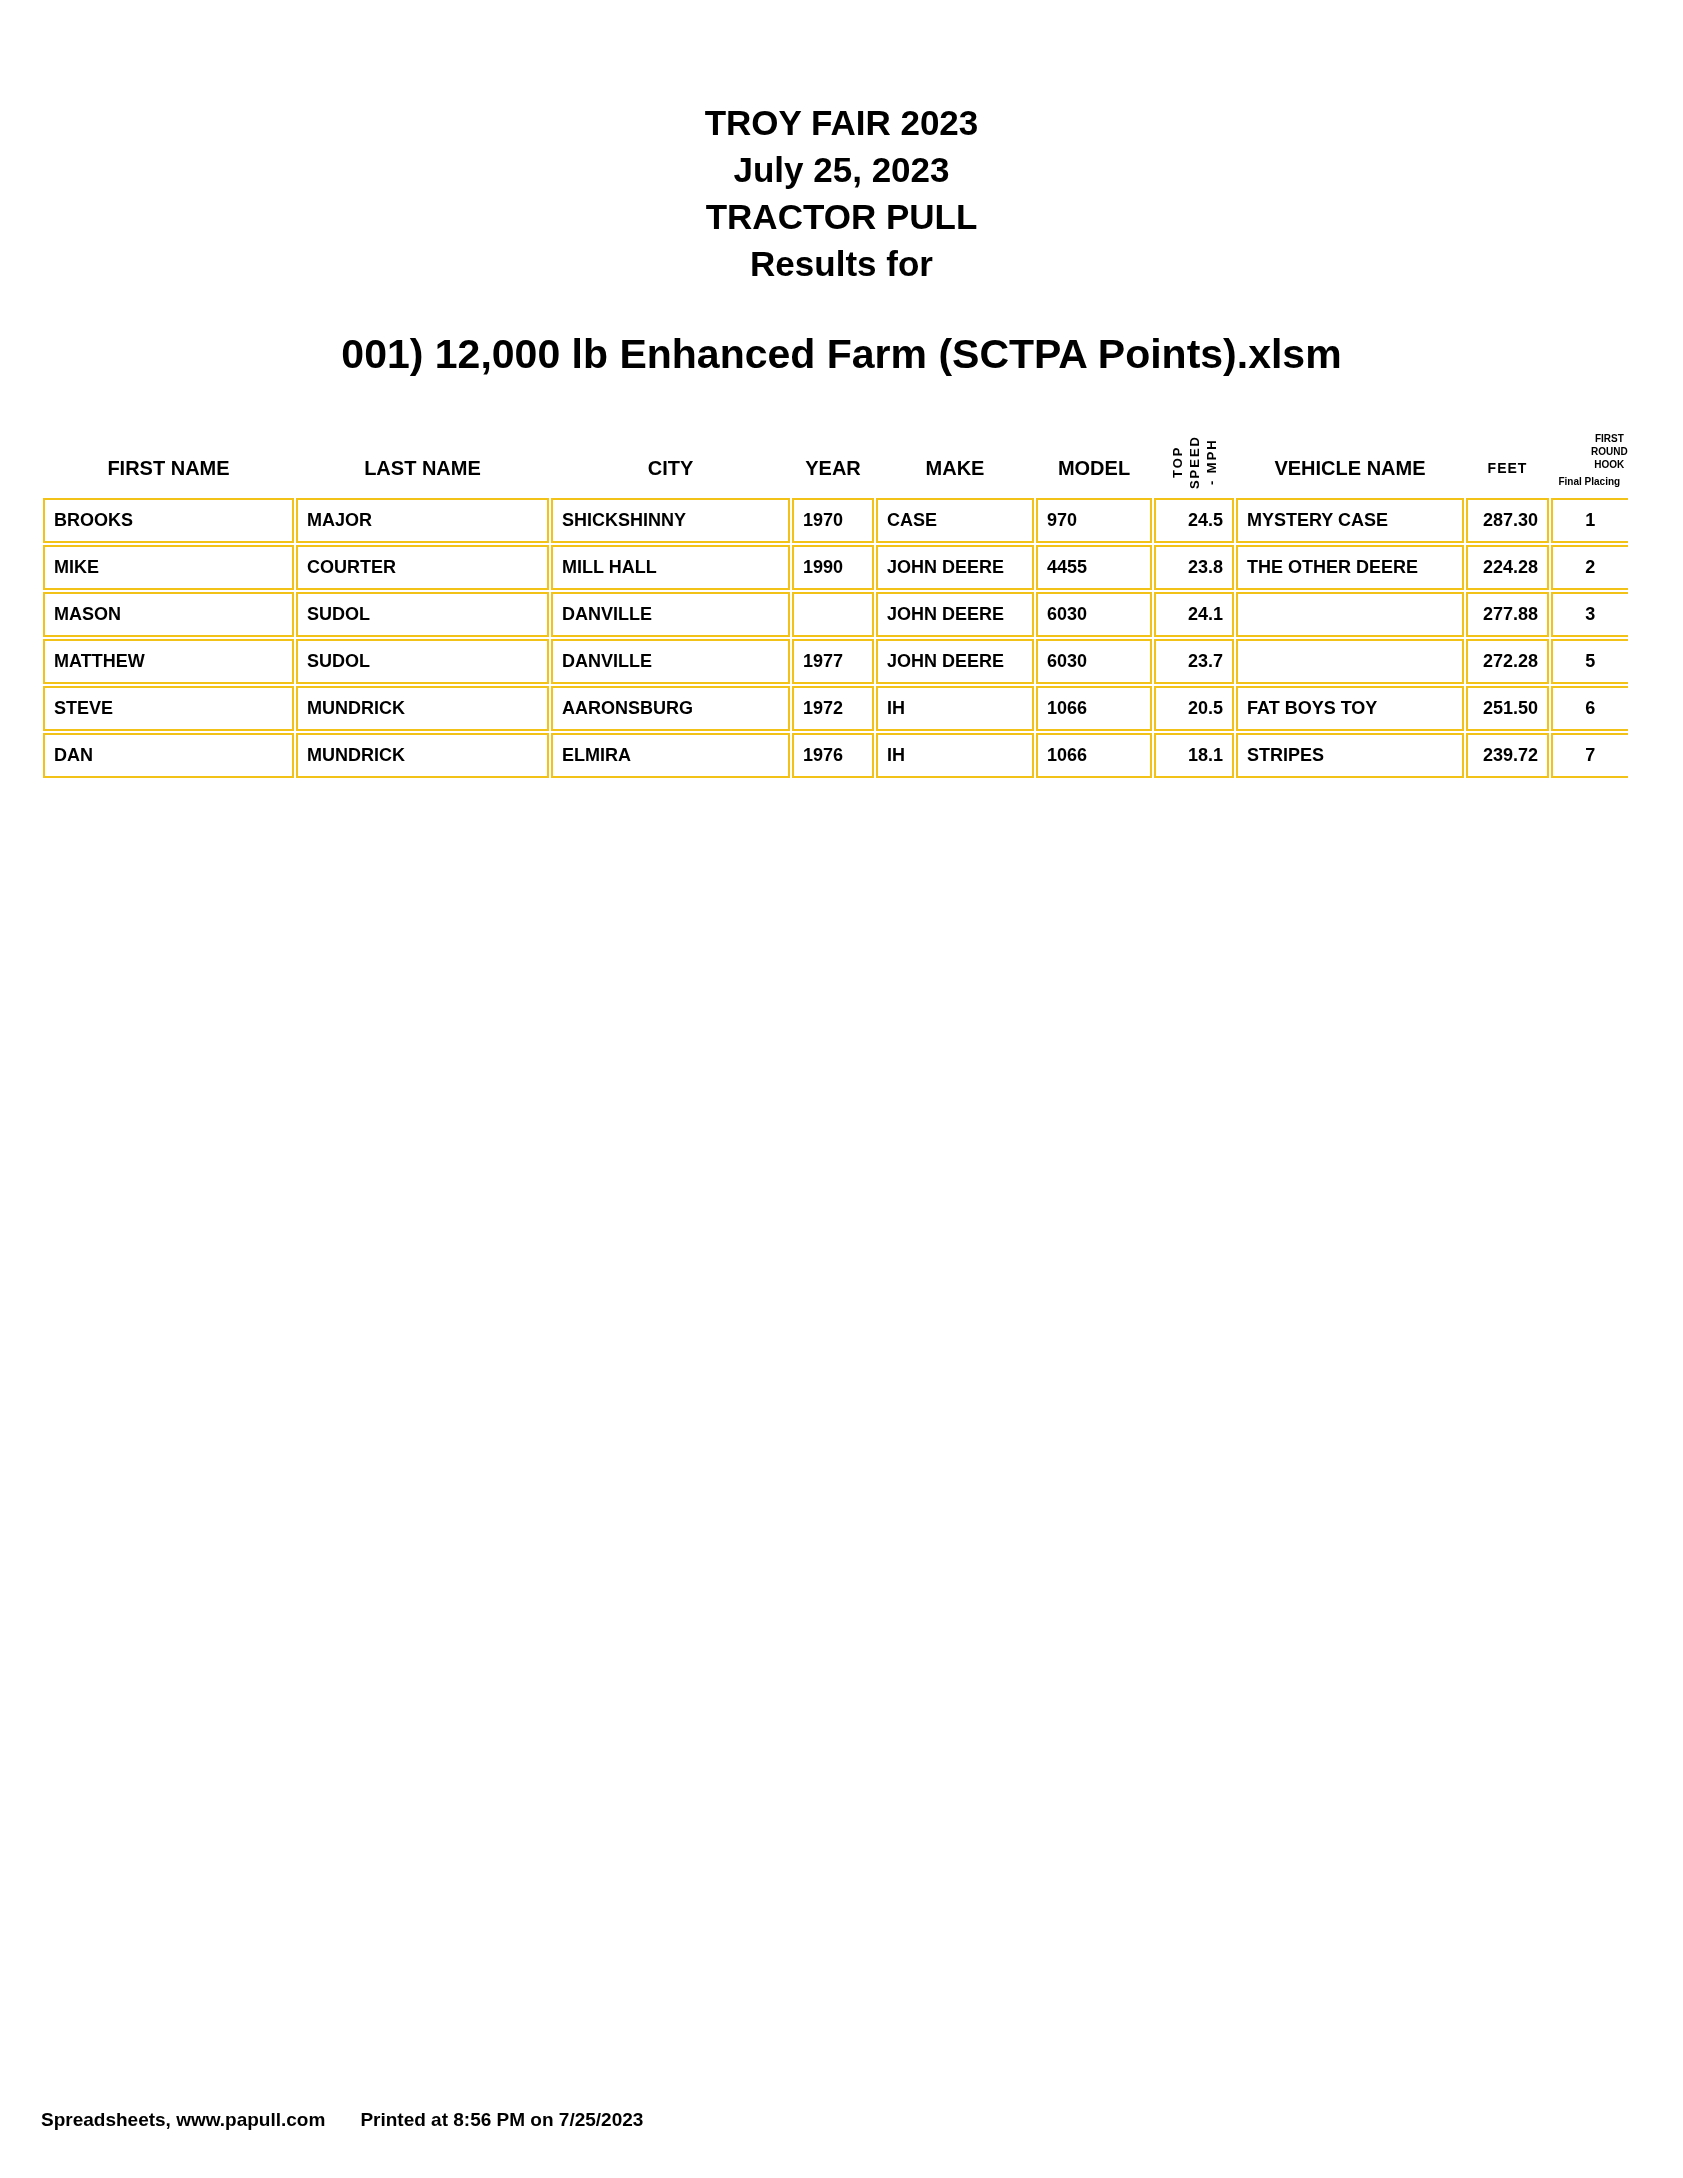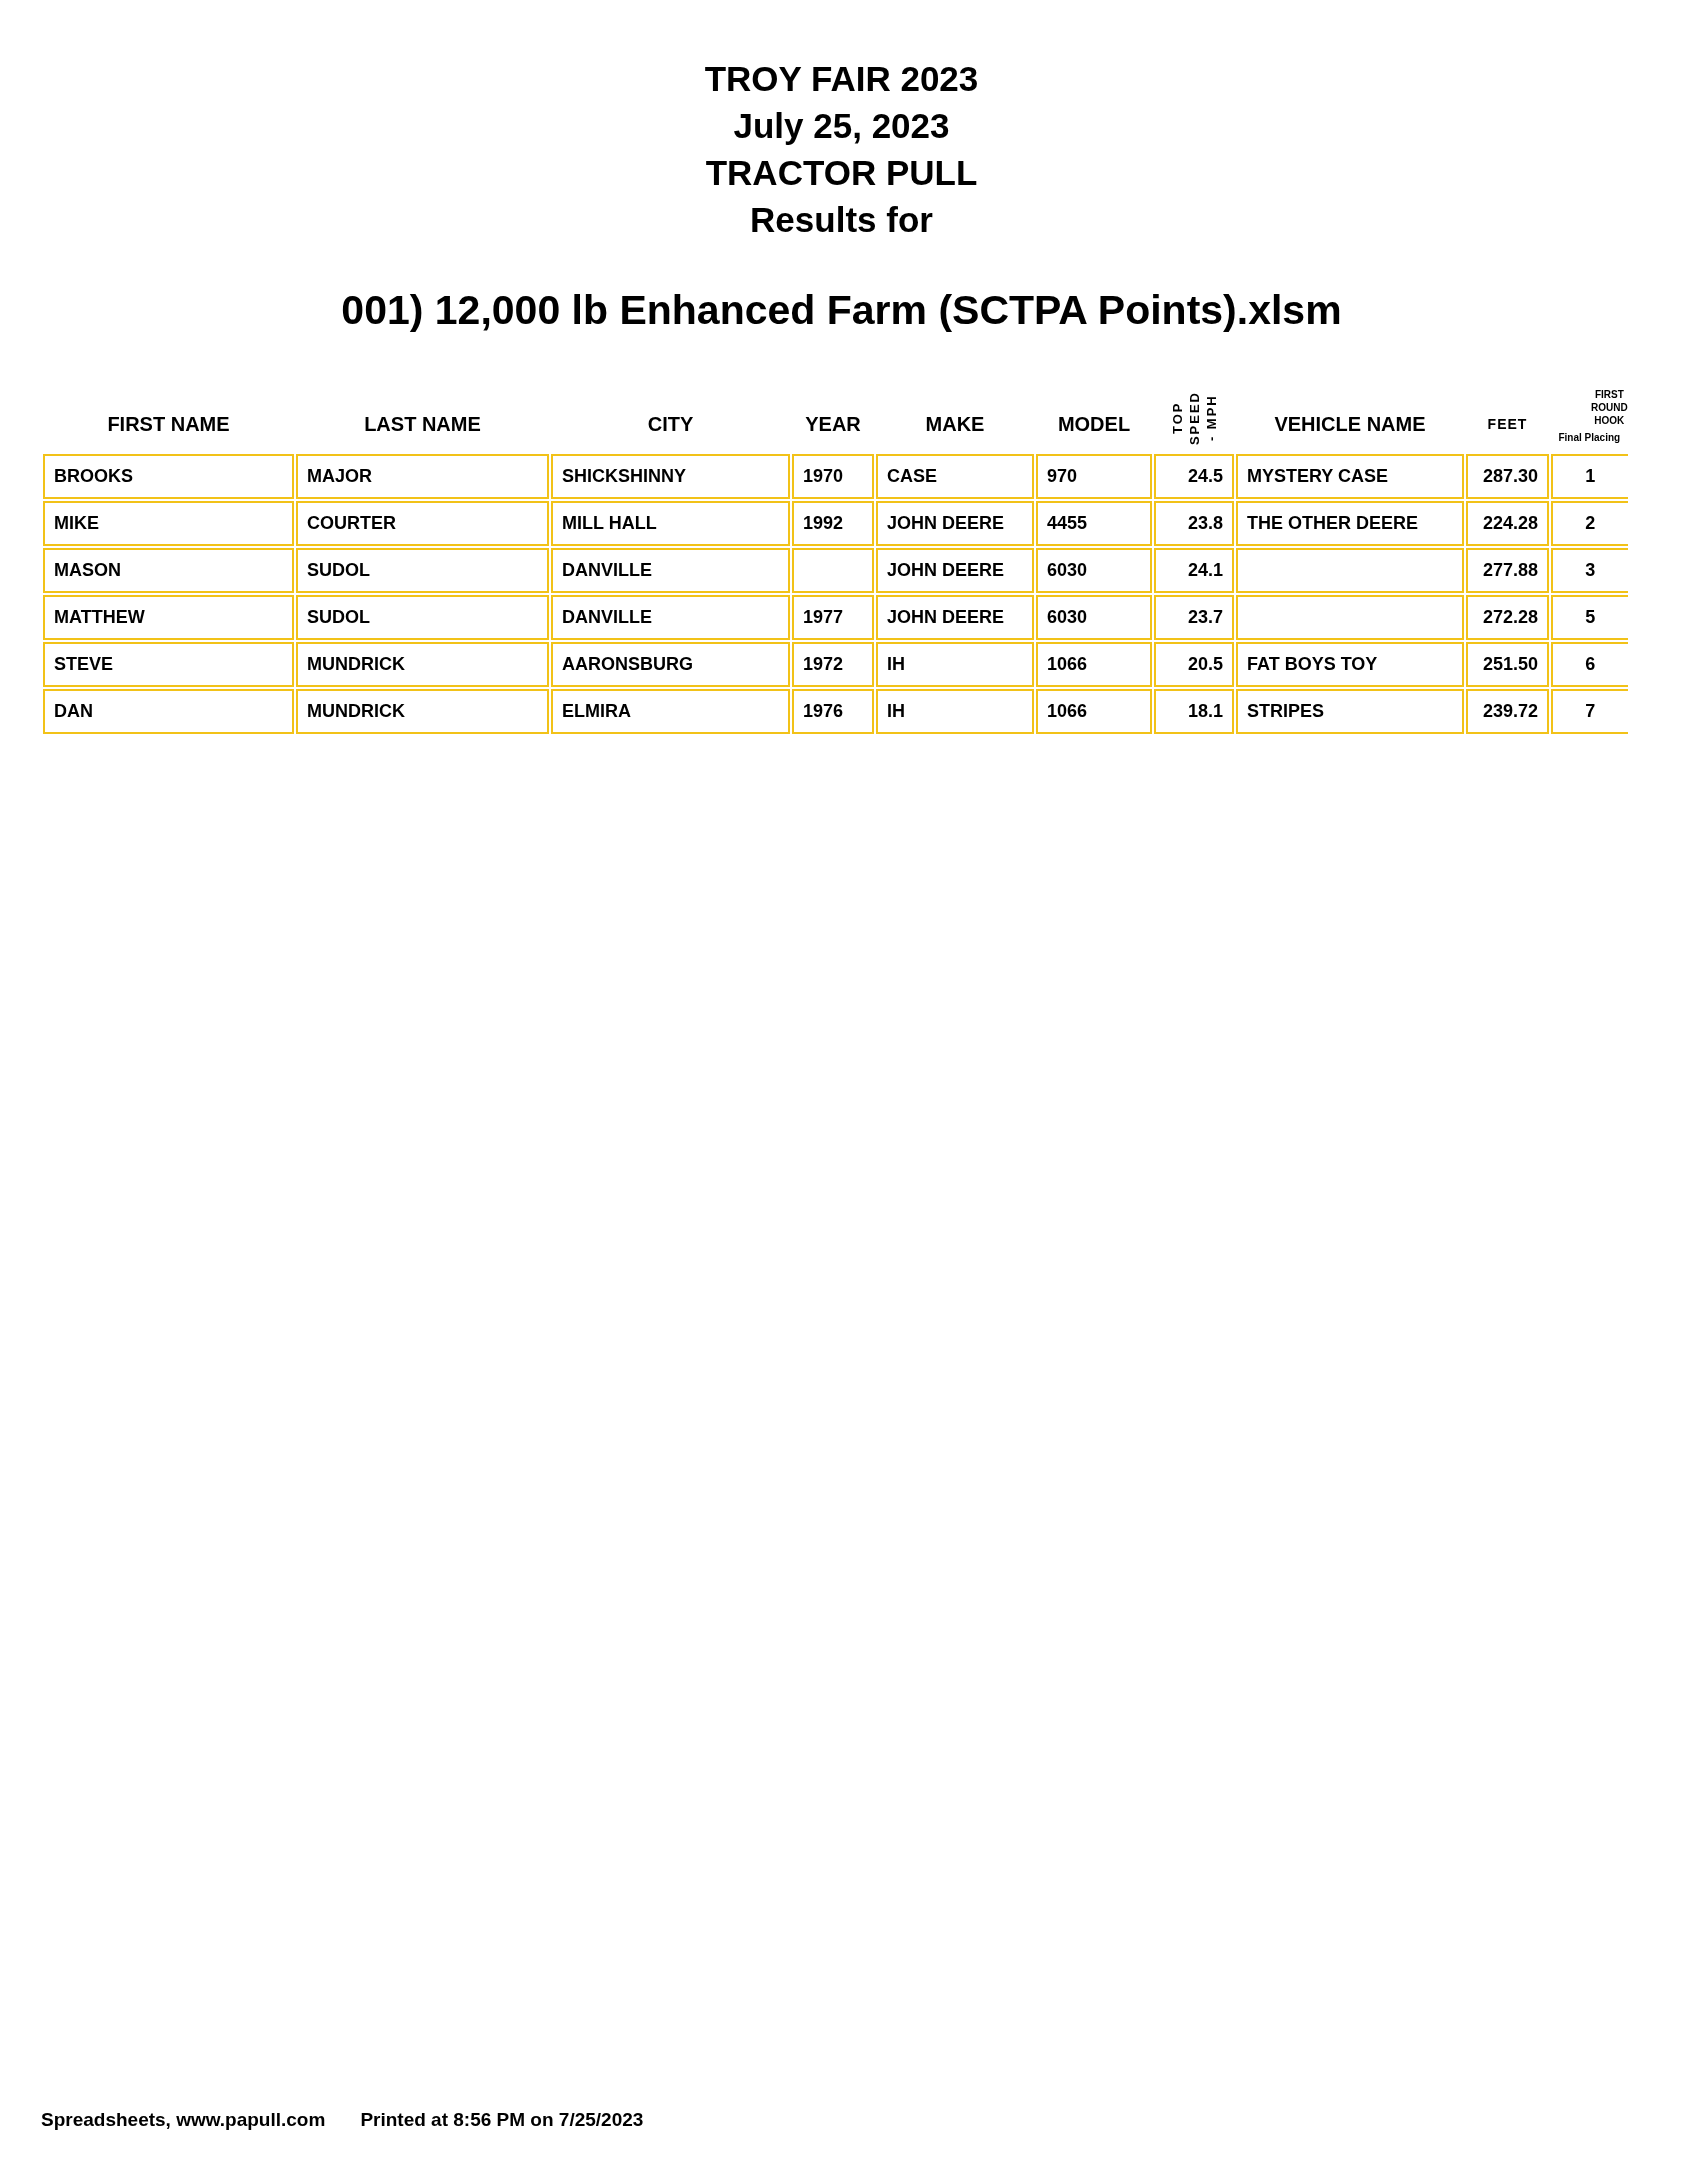--- a/index.html
+++ b/index.html
@@ -1,21 +1,21 @@
 <!DOCTYPE html>
 <html><head>
 <meta charset="utf-8">
 <style>
   html, body { margin:0; padding:0; }
   body {
     width:1683px; height:2178px; background:#ffffff; overflow:hidden;
     font-family:"Liberation Sans", sans-serif; font-weight:bold; color:#000;
     position:relative;
   }
-  .titles { text-align:center; padding-top:55px; }
+  .titles { text-align:center; padding-top:55px;margin-top:44px; }
   .title-line { font-size:35px; line-height:47px; }
   .file-line  { font-size:41px; line-height:50px; margin-top:42px; }
 
   table.results {
     margin:51px 0 0 41px;
     border-collapse:separate; border-spacing:2px;
     table-layout:fixed;
   }
   th {
     border:none; background:#fff; text-align:center;
@@ -100,21 +100,21 @@
       <td>970</td>
       <td class="r">24.5</td>
       <td>MYSTERY CASE</td>
       <td class="r">287.30</td>
       <td class="c place">1</td>
     </tr>
     <tr>
       <td>MIKE</td>
       <td>COURTER</td>
       <td>MILL HALL</td>
-      <td>1992</td>
+      <td>1990</td>
       <td>JOHN DEERE</td>
       <td>4455</td>
       <td class="r">23.8</td>
       <td>THE OTHER DEERE</td>
       <td class="r">224.28</td>
       <td class="c place">2</td>
     </tr>
     <tr>
       <td>MASON</td>
       <td>SUDOL</td>

